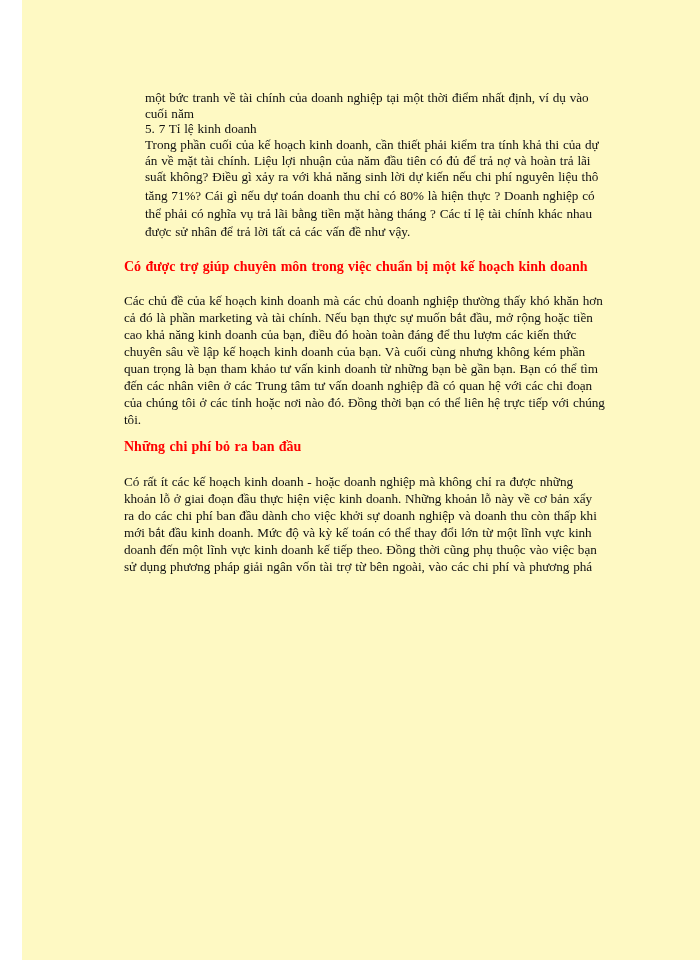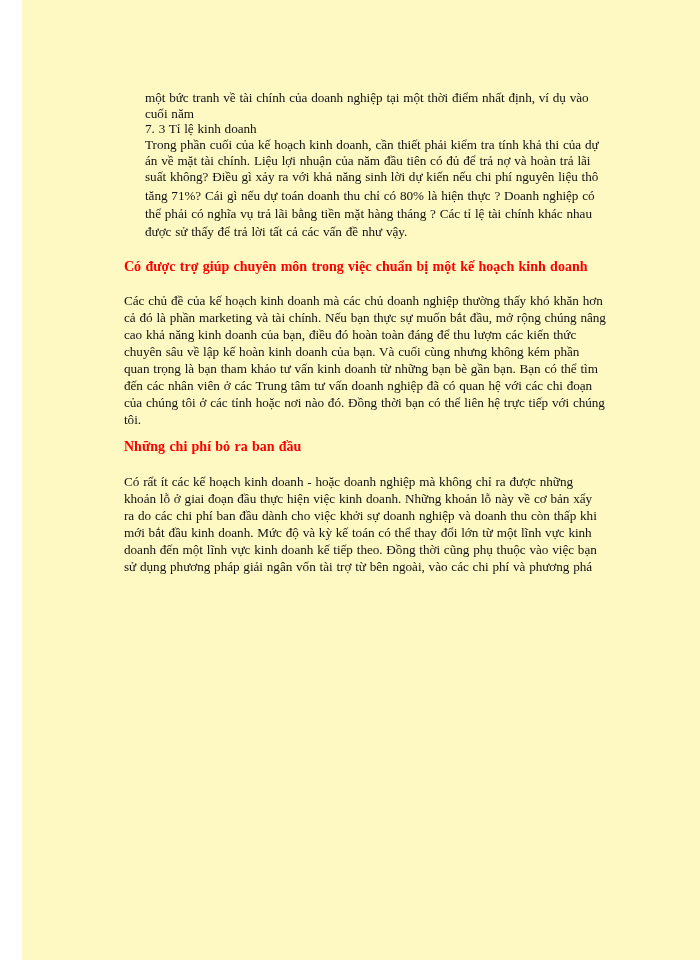--- a/index.html
+++ b/index.html
@@ -47,35 +47,35 @@
     .block3 .line { left: 102px; }
   </style>
 </head>
 <body>
 
 <div class="page">
 
   <div class="block1">
     <div class="line" style="top:90px;">một bức tranh về tài chính  của doanh nghiệp  tại một thời điểm nhất định, ví dụ vào</div>
     <div class="line" style="top:105.5px;text-align:right;">cuối năm</div>
-    <div class="line" style="top:121px;">7. 3 Tỉ lệ kinh  doanh</div>
+    <div class="line" style="top:121px;">5. 7 Tỉ lệ kinh  doanh</div>
     <div class="line" style="top:137px;">Trong phần cuối của kế hoạch kinh  doanh, cần thiết phải kiểm tra tính  khả thi của dự</div>
     <div class="line" style="top:153px;">án về mặt tài chính.  Liệu lợi nhuận  của năm đầu tiên có đủ để trả nợ và hoàn trả lãi</div>
     <div class="line" style="top:168.5px;">suất không? Điều gì xảy ra với khả năng sinh  lời dự kiến nếu chi phí nguyên  liệu thô</div>
     <div class="line" style="top:188px;">tăng  71%? Cái gì nếu dự toán doanh thu  chỉ có 80% là hiện  thực ? Doanh nghiệp  có</div>
     <div class="line" style="top:206px;">thể phải có nghĩa  vụ trả lãi bằng tiền mặt hàng tháng ? Các tỉ lệ tài chính  khác nhau</div>
-    <div class="line" style="top:224px;">được sử thấy  để trả lời tất cả các vấn đề như vậy.</div>
+    <div class="line" style="top:224px;">được sử nhân  để trả lời tất cả các vấn đề như vậy.</div>
   </div>
 
   <div class="block2">
     <div class="heading" style="left:102px; top:259px;">Có được trợ giúp  chuyên môn  trong việc chuẩn bị một kế hoạch kinh  doanh</div>
     <div class="line" style="top:293px;">Các chủ đề của kế hoạch kinh  doanh mà các chủ doanh nghiệp  thường thấy khó khăn hơn</div>
-    <div class="line" style="top:310px;">cả đó là phần marketing  và tài chính.  Nếu bạn thực sự muốn  bắt đầu, mở rộng chúng nâng</div>
+    <div class="line" style="top:310px;">cả đó là phần marketing  và tài chính.  Nếu bạn thực sự muốn  bắt đầu, mở rộng hoặc tiền</div>
     <div class="line" style="top:327px;">cao khả năng kinh  doanh của bạn, điều  đó hoàn toàn đáng  để thu lượm  các kiến  thức</div>
-    <div class="line" style="top:344px;">chuyên  sâu về lập kế hoàn kinh  doanh của bạn. Và cuối  cùng nhưng không kém phần</div>
+    <div class="line" style="top:344px;">chuyên  sâu về lập kế hoạch kinh  doanh của bạn. Và cuối  cùng nhưng không kém phần</div>
     <div class="line" style="top:361px;font-family:Liberation Serif, serif;">quan trọng là bạn tham  khảo tư vấn kinh  doanh từ những  bạn bè gần bạn.  Bạn có thể tìm</div>
     <div class="line" style="top:378px;">đến các nhân  viên  ở các Trung  tâm tư vấn doanh nghiệp   đã có quan hệ với các chi đoạn</div>
     <div class="line" style="top:395px;">của chúng  tôi ở các tỉnh  hoặc nơi nào đó. Đồng  thời  bạn có thể liên  hệ trực tiếp  với  chúng</div>
     <div class="line" style="top:412px;">tôi.</div>
   </div>
 
   <div class="block3">
     <div class="heading" style="left:102px; top:439px;">Những chi phí  bỏ ra ban đầu</div>
     <div class="line" style="top:474px;text-align:center;">Có rất ít các kế hoạch kinh  doanh  - hoặc doanh nghiệp  mà không  chỉ ra được những</div>
     <div class="line" style="top:491px;">khoản lỗ ở giai  đoạn đầu thực hiện  việc  kinh  doanh.  Những khoản lỗ này về cơ bản xẩy</div>

